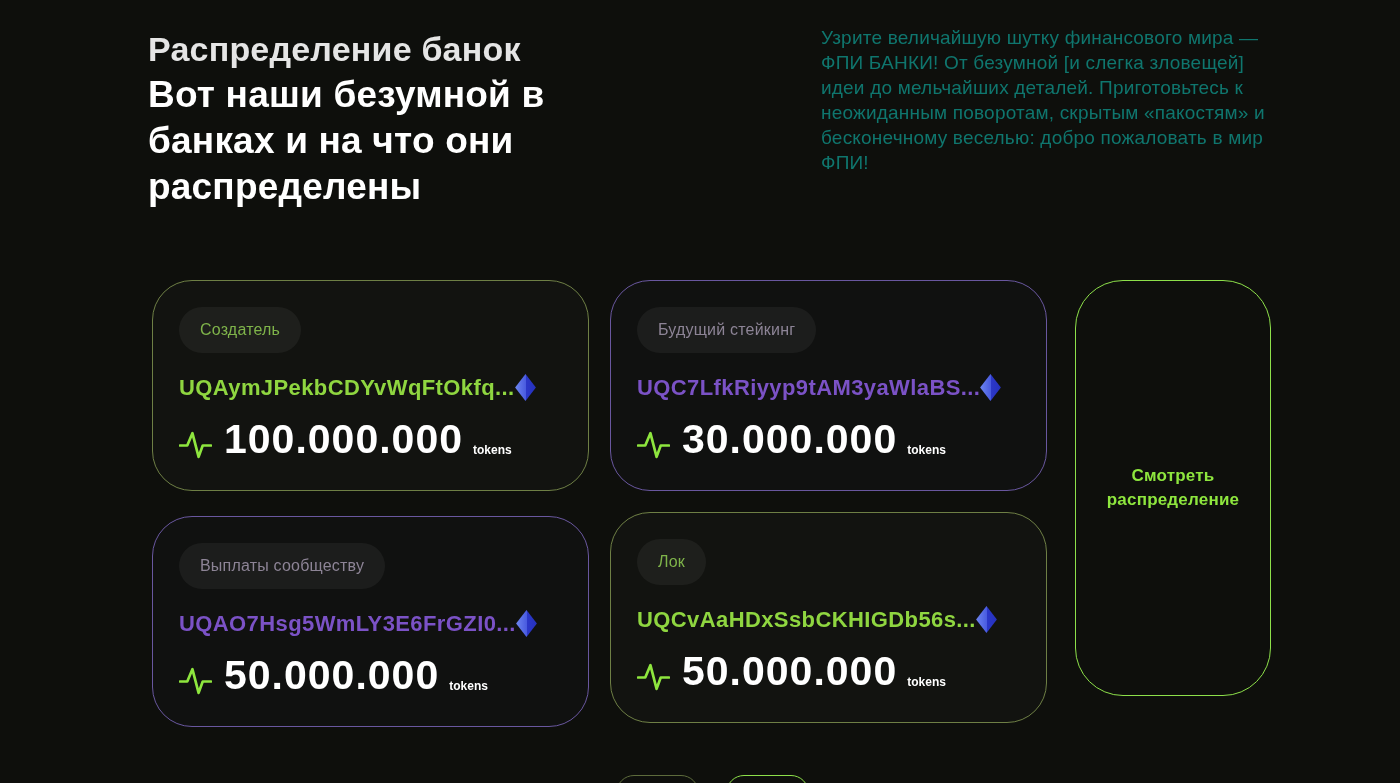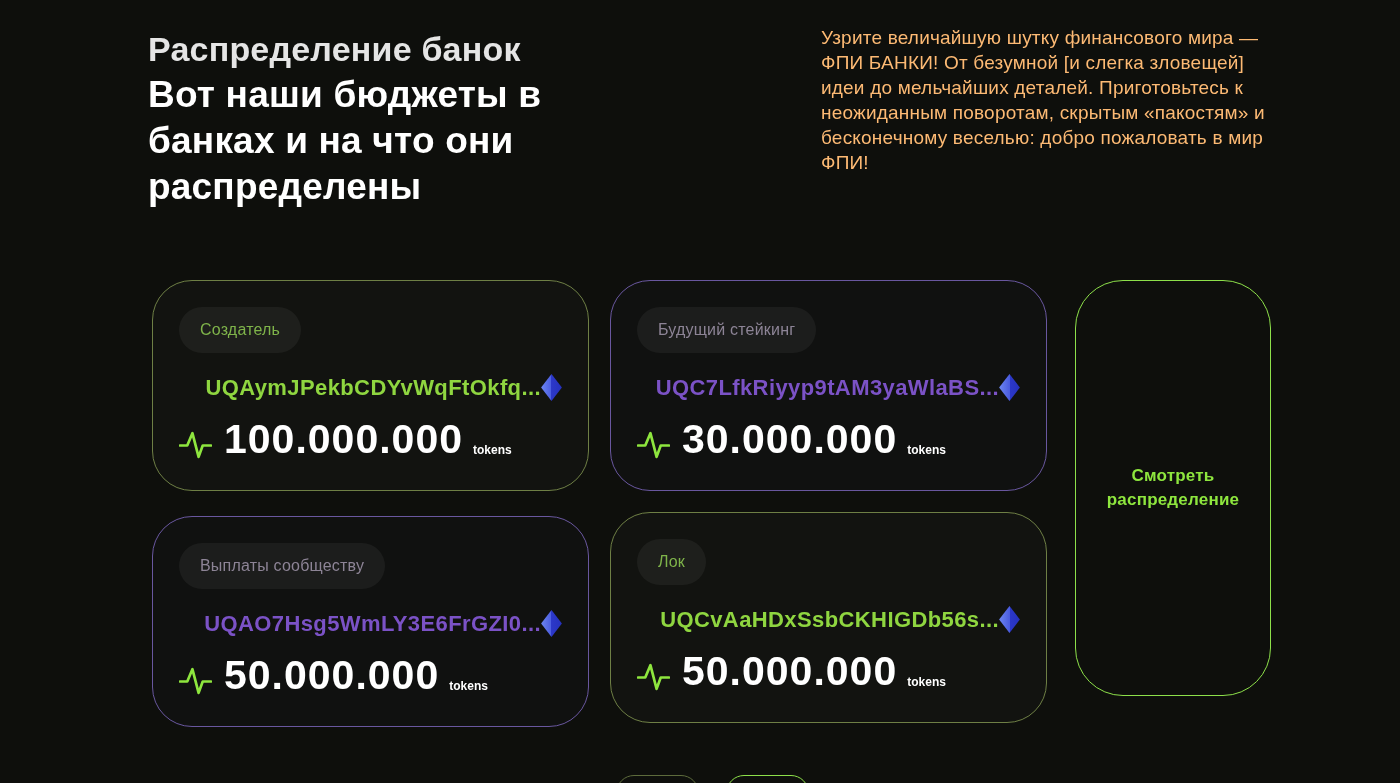--- a/index.html
+++ b/index.html
@@ -16,21 +16,21 @@
   .title-accent {
     color: #e5e5e5; font-size: 34px; font-weight: 700;
     line-height: 46px; letter-spacing: 0.2px;
   }
   .title-main {
     color: #ffffff; font-size: 37px; font-weight: 800;
     line-height: 46px; letter-spacing: 0.2px;
   }
   .header-right {
     position: absolute; left: 821px; top: 25px; width: 456px;
-    color: #fdba74; font-size: 19px; line-height: 25px; font-weight: 400;
+    color: #0f766e; font-size: 19px; line-height: 25px; font-weight: 400;
     letter-spacing: 0.2px;
   }
 
   
   .card {
     position: absolute; width: 437px; height: 211px;
     border-radius: 40px; padding: 26px 26px;
     background: rgba(255,255,255,0.02);
   }
   .card--green  { border: 1px solid #6e7f45; }
@@ -46,21 +46,21 @@
     background: rgba(255,255,255,0.05);
     border-radius: 999px;
     padding: 14px 21px;
     font-size: 16px; font-weight: 400; letter-spacing: 0.2px;
   }
   .badge--green  { color: #7fb44a; }
   .badge--purple { color: #8d8496; }
 
   .address-row {
     margin-top: 21px;
-    display: flex; align-items: center; justify-content: flex-end;
+    display: flex; align-items: center; justify-content: flex-start;
   }
   .address {
     font-size: 22px; font-weight: 700; letter-spacing: 0.4px;
     cursor: pointer;
   }
   .address--green  { color: #8fd640; }
   .address--purple { color: #7b52c6; }
   .diamond { width: 21px; height: 27px; flex: 0 0 auto; }
 
   .amount-row {
@@ -111,21 +111,21 @@
       <stop offset="0.5" stop-color="#2c38c9"></stop>
       <stop offset="1" stop-color="#2531bd"></stop>
     </linearGradient>
   </defs>
 </svg>
 
 <div class="stage">
 
   <div class="header-left">
     <div class="title-accent">Распределение банок</div>
-    <div class="title-main">Вот наши бюджеты в банках и на что они распределены</div>
+    <div class="title-main">Вот наши безумной в банках и на что они распределены</div>
   </div>
 
   <div class="header-right">Узрите величайшую шутку финансового мира — ФПИ БАНКИ! От безумной [и слегка зловещей] идеи до мельчайших деталей. Приготовьтесь к неожиданным поворотам, скрытым «пакостям» и бесконечному веселью: добро пожаловать в мир ФПИ!</div>
 
   <div class="card card--green pos-1">
     <span class="badge badge--green">Создатель</span>
     <div class="address-row">
       <span class="address address--green">UQAymJPekbCDYvWqFtOkfq...</span>
       <svg class="diamond" viewBox="0 0 20 26">
         <polygon points="10,0 20,13 10,26 0,13" fill="url(#diamond-grad)"></polygon>

